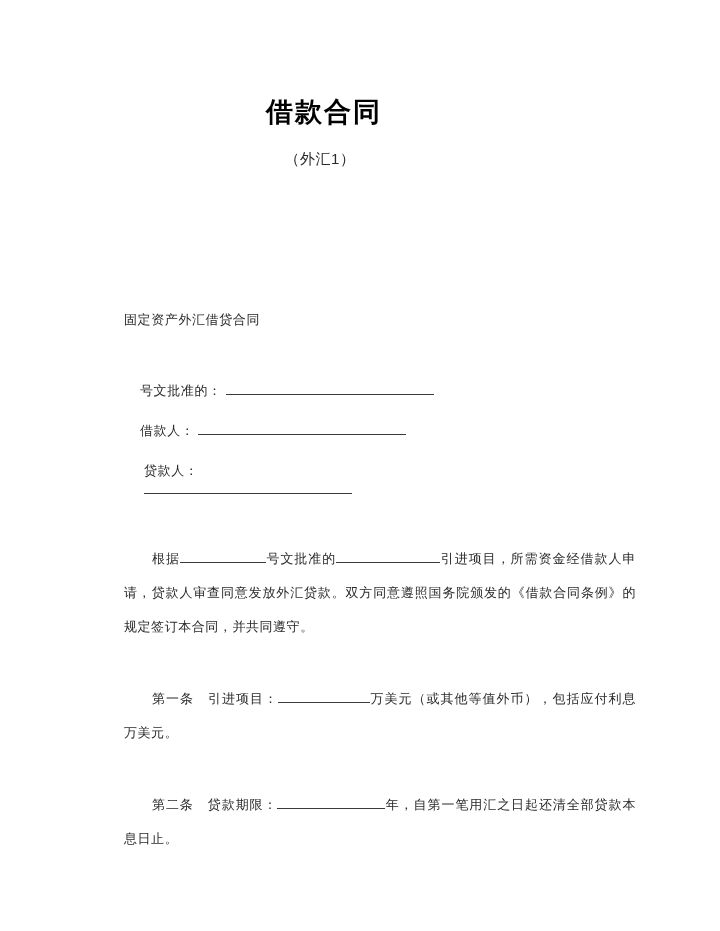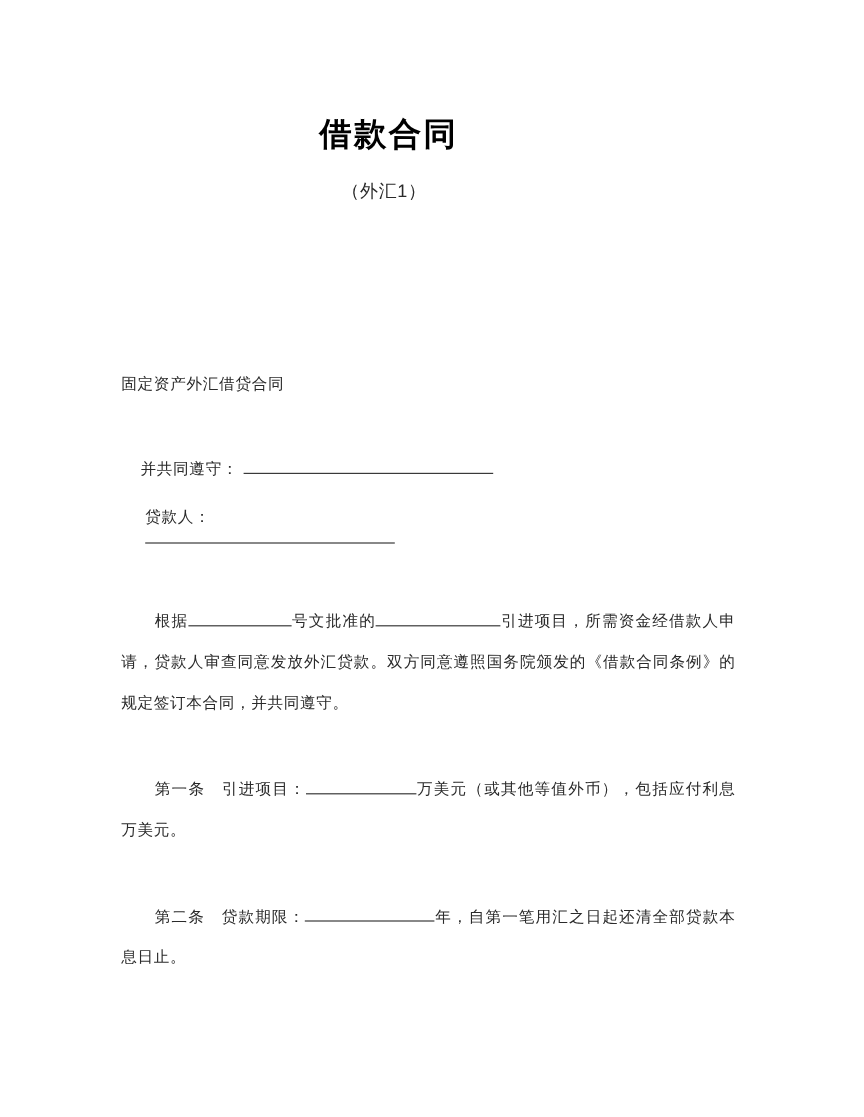--- a/index.html
+++ b/index.html
@@ -45,21 +45,21 @@
     text-align: center;
     font-size: 15px;
     font-weight: normal;
     color: #2a2a2a;
     letter-spacing: 0.5px;
   }
 
   
   .body-block {
     position: absolute;
-    left: 101px;
+    left: 124px;
     top: 310px;
     width: 512px;
   }
   .section-heading {
     font-size: 13px;
     color: #2a2a2a;
     letter-spacing: 0.6px;
     margin: 0 0 52px 0;
     line-height: 1.5;
   }
@@ -130,24 +130,28 @@
 
   <div class="doc-subtitle">（外汇1）</div>
 
   <div class="body-block">
 
     <div class="section-heading">固定资产外汇借贷合同</div>
 
     <ul class="field-list">
 
       <li class="field-row">
-        <span class="field-label">并共同遵守：</span>
+        <span class="field-label">号文批准的：</span>
         <span class="blank blank-acct"></span>
       </li>
 
+      <li class="field-row">
+        <span class="field-label">借款人：</span>
+        <span class="blank blank-person"></span>
+      </li>
 
       <li class="field-row">
         <span class="field-label">贷款人：</span>
         <span class="blank blank-person"></span>
       </li>
 
     </ul>
 
     <p class="para">
       <span>根据</span><span class="blank-inline blank-w1"></span><span>号文批准的</span><span class="blank-inline blank-w2"></span><span>引进项目，所需资金经借款人申请，贷款人审查同意发放外汇贷款。双方同意遵照国务院颁发的《借款合同条例》的规定签订本合同，并共同遵守。</span>

